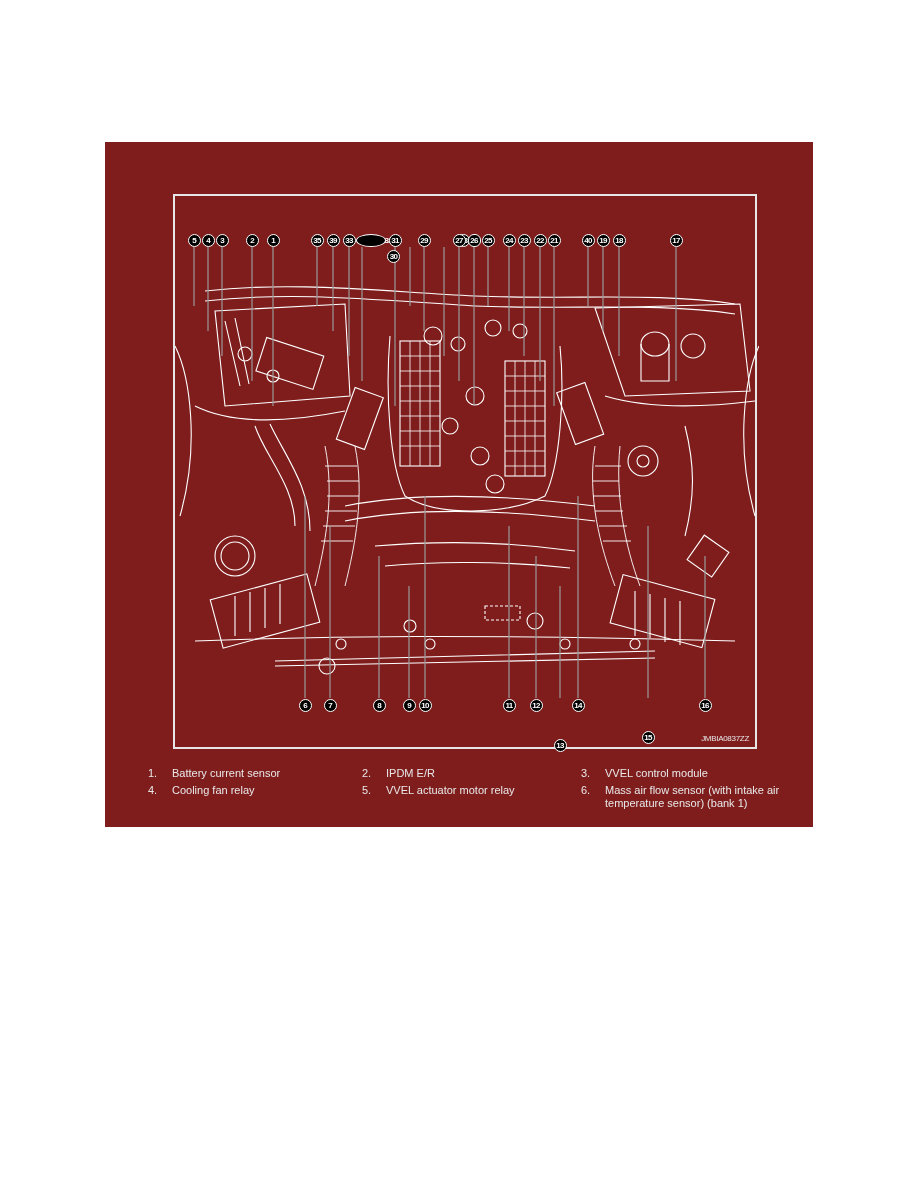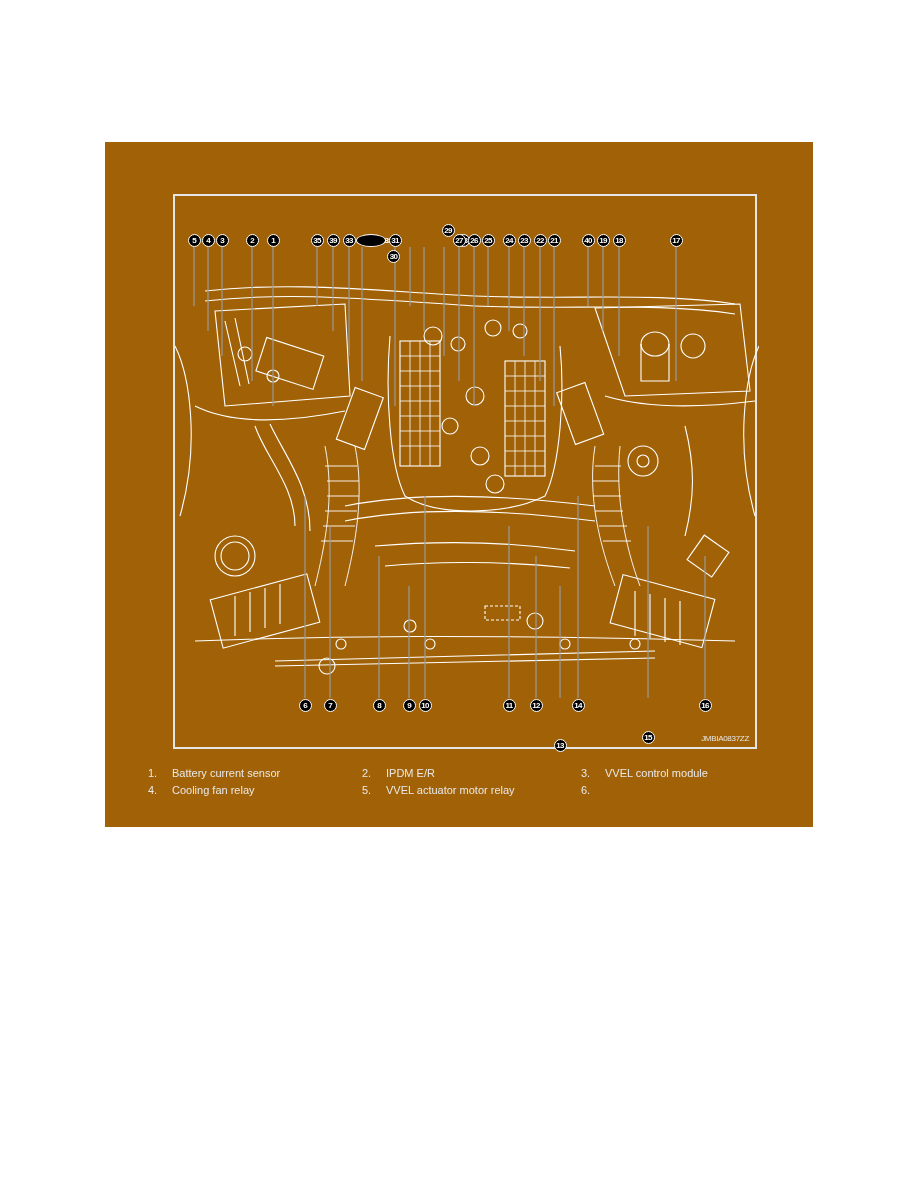--- a/index.html
+++ b/index.html
@@ -1,17 +1,17 @@
 <!DOCTYPE html>
 <html><head>
 <meta charset="utf-8">
 <style>
   html, body { margin:0; padding:0; background:#ffffff; }
   body { width:918px; height:1188px; position:relative; overflow:hidden; font-family:"Liberation Sans", sans-serif; }
-  .panel { position:absolute; left:105px; top:142px; width:708px; height:685px; background:#a16207; }
+  .panel { position:absolute; left:105px; top:142px; width:708px; height:685px; background:#7f1d1d; }
   .frame { position:absolute; left:68px; top:52px; width:584px; height:555px; border:2px solid #e6e6e6; box-sizing:border-box; }
   .frame svg { position:absolute; left:0; top:0; }
   .code { position:absolute; right:6px; bottom:4px; color:#e6e6e6; font-size:8px; letter-spacing:-0.3px; }
   .legend { position:absolute; left:0; top:625px; width:708px; color:#e8e8e8; font-size:11px; }
   .leg-item { position:absolute; display:flex; line-height:13px; }
   .leg-num { width:24px; }
   .leg-text { width:190px; }
   .callout { position:absolute; width:13px; height:13px; border:1.3px solid #fff; border-radius:50%; box-sizing:border-box; color:#fff; font-size:8px; font-weight:bold; line-height:11px; text-align:center; letter-spacing:-0.8px; background:#000; }
 </style>
 </head>
@@ -161,40 +161,41 @@
     <div class="leg-item" style="left:43px;top:17px;">
       <span class="leg-num">4.</span>
       <span class="leg-text">Cooling fan relay</span>
     </div>
     <div class="leg-item" style="left:257px;top:17px;">
       <span class="leg-num">5.</span>
       <span class="leg-text">VVEL actuator motor relay</span>
     </div>
     <div class="leg-item" style="left:476px;top:17px;">
       <span class="leg-num">6.</span>
+      <span class="leg-text" style="width:185px;">Mass air flow sensor (with intake air temperature sensor) (bank 1)</span>
     </div>
   </div>
 </div>
 
 <div id="callouts">
     <div class="callout" style="left: 187.5px; top: 234px;">5</div>
     <div class="callout" style="left: 201.5px; top: 234px;">4</div>
     <div class="callout" style="left: 215.5px; top: 234px;">3</div>
     <div class="callout" style="left: 245.5px; top: 234px;">2</div>
     <div class="callout" style="left: 266.5px; top: 234px;">1</div>
     <div class="callout" style="left: 310.5px; top: 234px;">35</div>
     <div class="callout" style="left: 326.5px; top: 234px;">39</div>
     <div class="callout" style="left: 342.5px; top: 234px;">33</div>
     <div class="callout" style="left: 355.5px; top: 234px; padding-left: 28px;">32</div>
     <div class="callout" style="left: 388.5px; top: 234px;">31</div>
     <div class="callout" style="left: 387px; top: 234px; margin-top: 16px;">30</div>
-    <div class="callout" style="left: 417.5px; top: 224px; margin-left: 24px;">29</div>
+    <div class="callout" style="left: 417.5px; top: 234px;">29</div>
     <div class="callout" style="left: 420px; top: 234px; margin-left: 37px;">28</div>
     <div class="callout" style="left: 452.5px; top: 234px;">27</div>
-    <div class="callout" style="left: 467.5px; top: 234px;">26</div>
+    <div class="callout" style="left: 467.5px; top: 234px; border-radius: 6px;">26</div>
     <div class="callout" style="left: 481.5px; top: 234px;">25</div>
     <div class="callout" style="left: 502.5px; top: 234px;">24</div>
     <div class="callout" style="left: 517.5px; top: 234px;">23</div>
     <div class="callout" style="left: 533.5px; top: 234px;">22</div>
     <div class="callout" style="left: 547.5px; top: 234px;">21</div>
     <div class="callout" style="left: 581.5px; top: 234px;">40</div>
     <div class="callout" style="left: 596.5px; top: 234px;">19</div>
     <div class="callout" style="left: 612.5px; top: 234px;">18</div>
     <div class="callout" style="left: 669.5px; top: 234px;">17</div>
     <div class="callout" style="left: 298.5px; top: 699px;">6</div>

